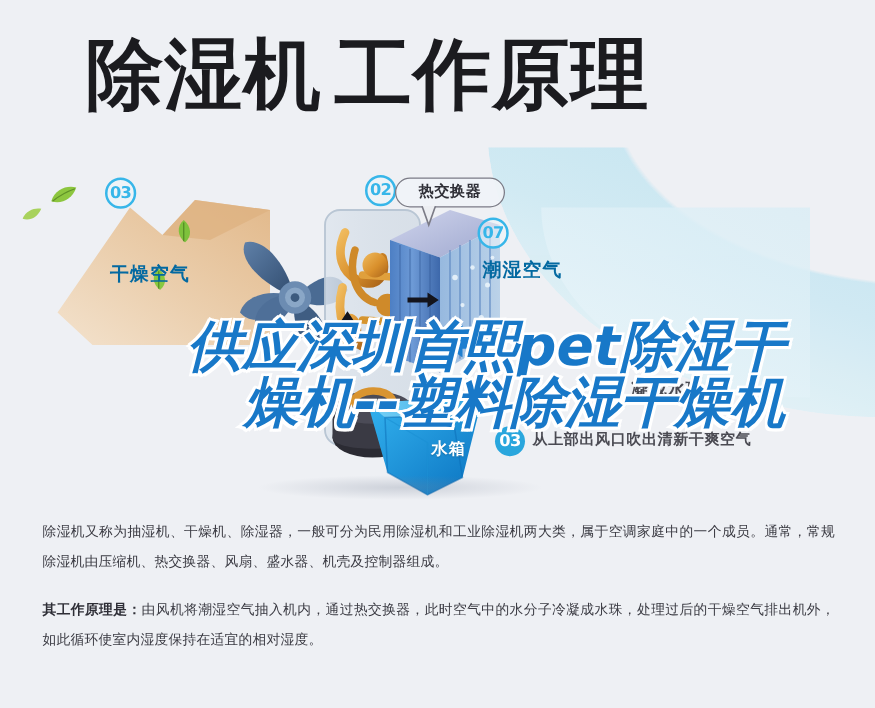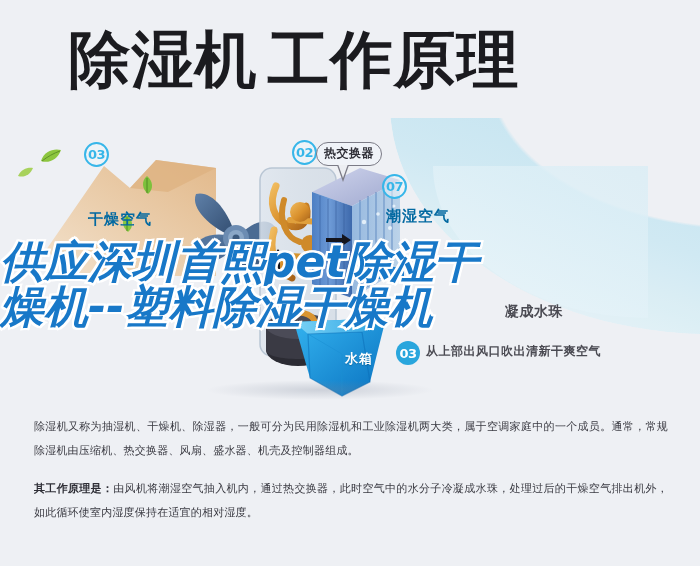--- a/index.html
+++ b/index.html
@@ -94,41 +94,41 @@
     position:absolute; color:#0369a1; font-size:15px; font-weight:bold;
     white-space:nowrap; letter-spacing:1px;
   }
   .lbl.white { color:#ffffff; text-shadow:0 1px 1px rgba(0,60,90,.35); }
   .lbl.gray { color:#4a4a52; font-weight:bold; letter-spacing:.5px; }
 
   
   .callout {
     position:absolute; left:316px; top:24px;
     border:1.6px solid #7b7b86; border-radius:12px;
-    padding:2px 7px 3px; background:rgba(240,243,247,.92);
+    padding:2px 18px 3px; background:rgba(240,243,247,.92);
     font-size:12px; color:#2f2f37; white-space:nowrap; letter-spacing:.5px;
     font-weight:bold;
   }
   .callout:after {
     content:""; position:absolute; left:20px; bottom:-17px;
     width:0; height:0;
     border-left:6px solid transparent; border-right:6px solid transparent;
     border-top:17px solid #7b7b86;
   }
   .callout:before {
     content:""; position:absolute; left:21px; bottom:-13px; z-index:2;
     width:0; height:0;
     border-left:5px solid transparent; border-right:5px solid transparent;
     border-top:14px solid rgba(240,243,247,.96);
   }
 
   
   .watermark {
-    position:absolute; left:0; top:240px; width:628px;
-    text-align:left; z-index:40; pointer-events:none;
+    position:absolute; left:0; top:256px; width:628px;
+    text-align:right; z-index:40; pointer-events:none;
     line-height:1.02;
   }
   .watermark .wm-line {
     display:block; font-size:44px; font-weight:bold; font-style:italic;
     color:#1878c8; letter-spacing:0px; white-space:nowrap;
     font-family:"DejaVu Sans","Liberation Sans",sans-serif;
     -webkit-text-stroke:4px #ffffff;
     paint-order:stroke fill;
     text-shadow:
       2px 0 0 #fff, -2px 0 0 #fff, 0 2px 0 #fff, 0 -2px 0 #fff,

